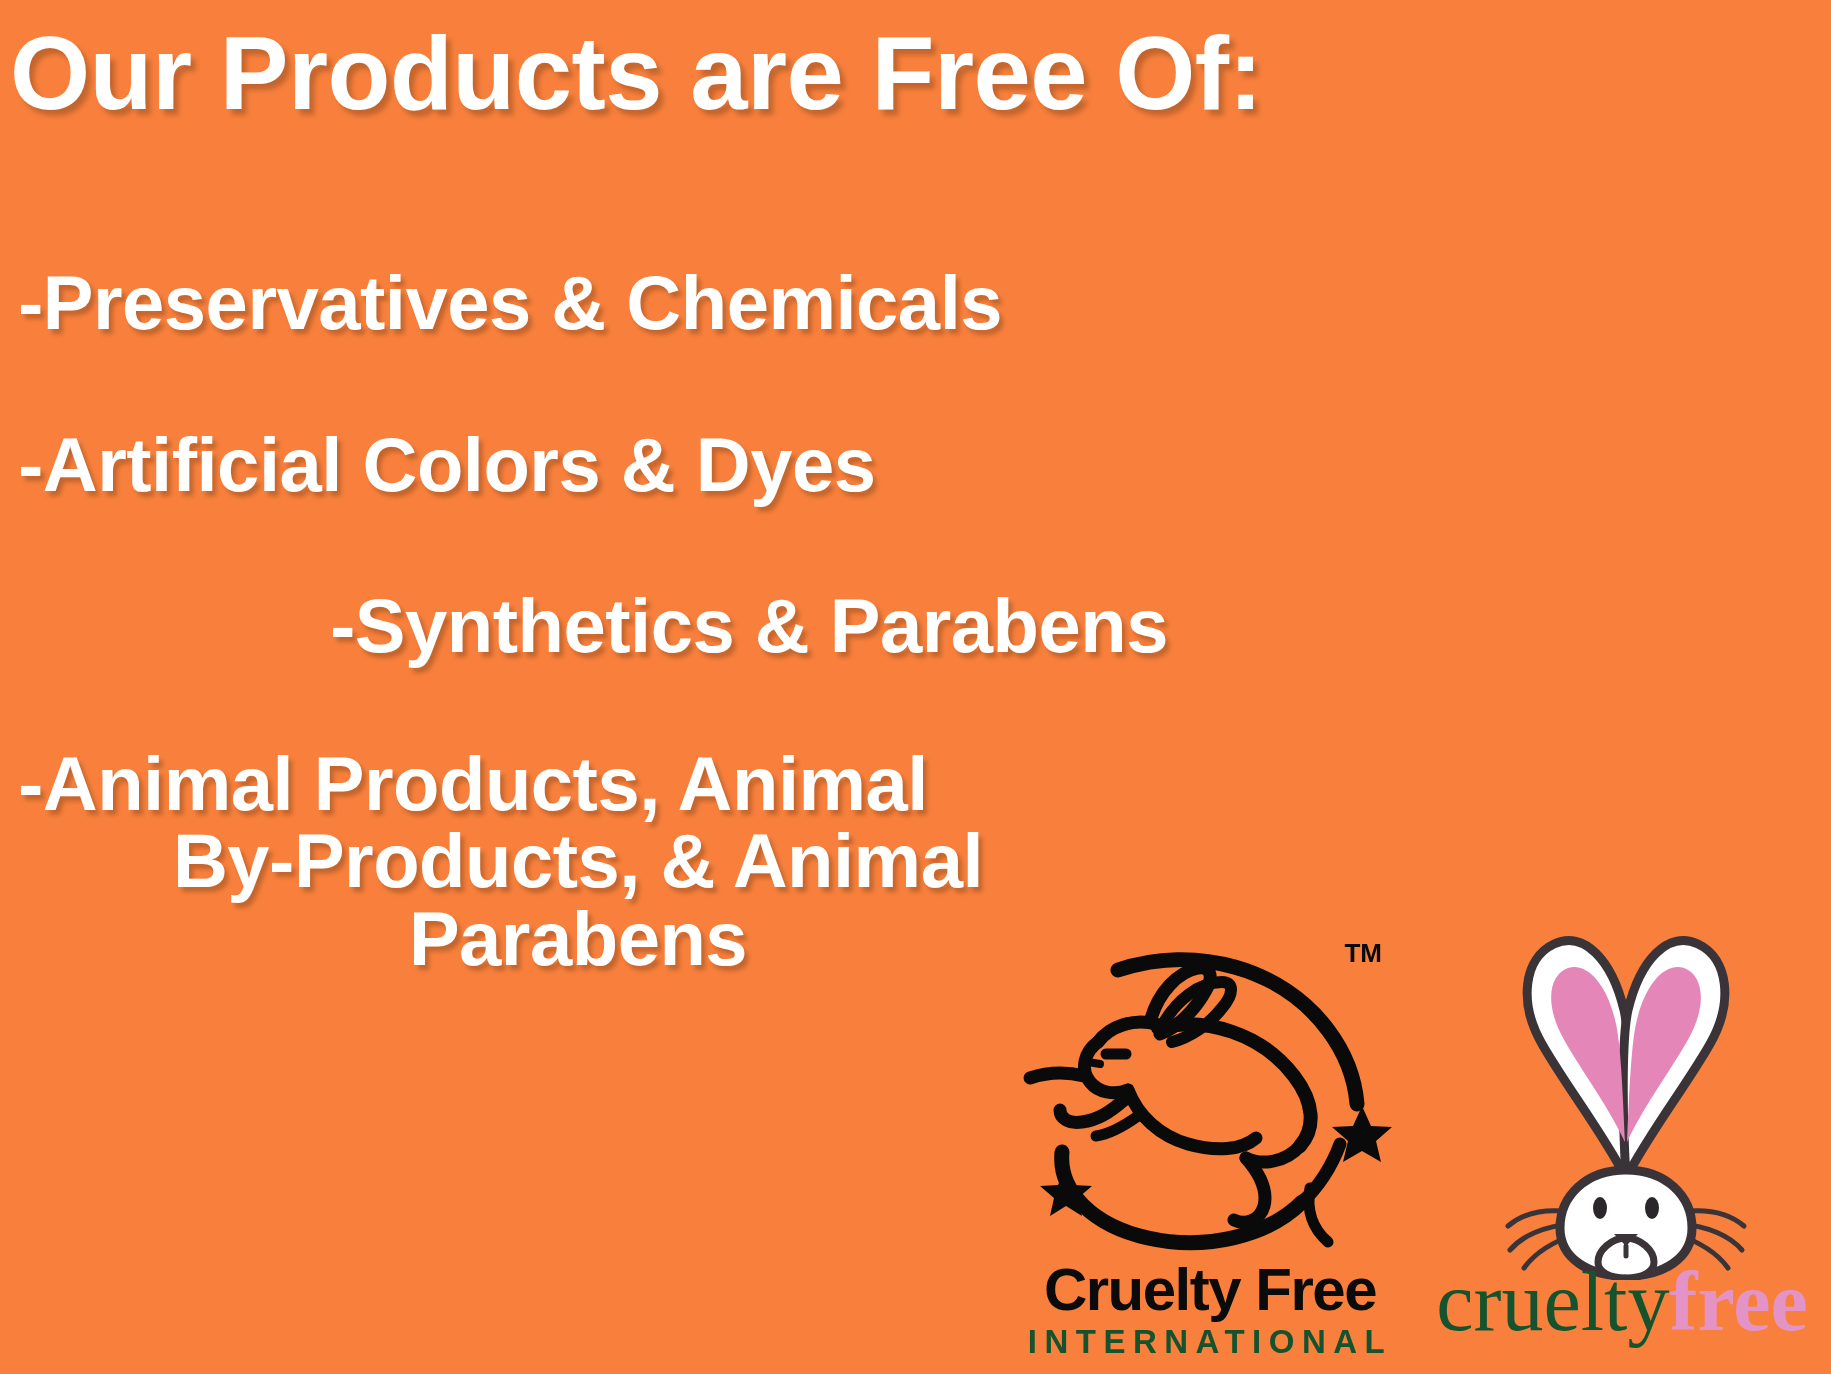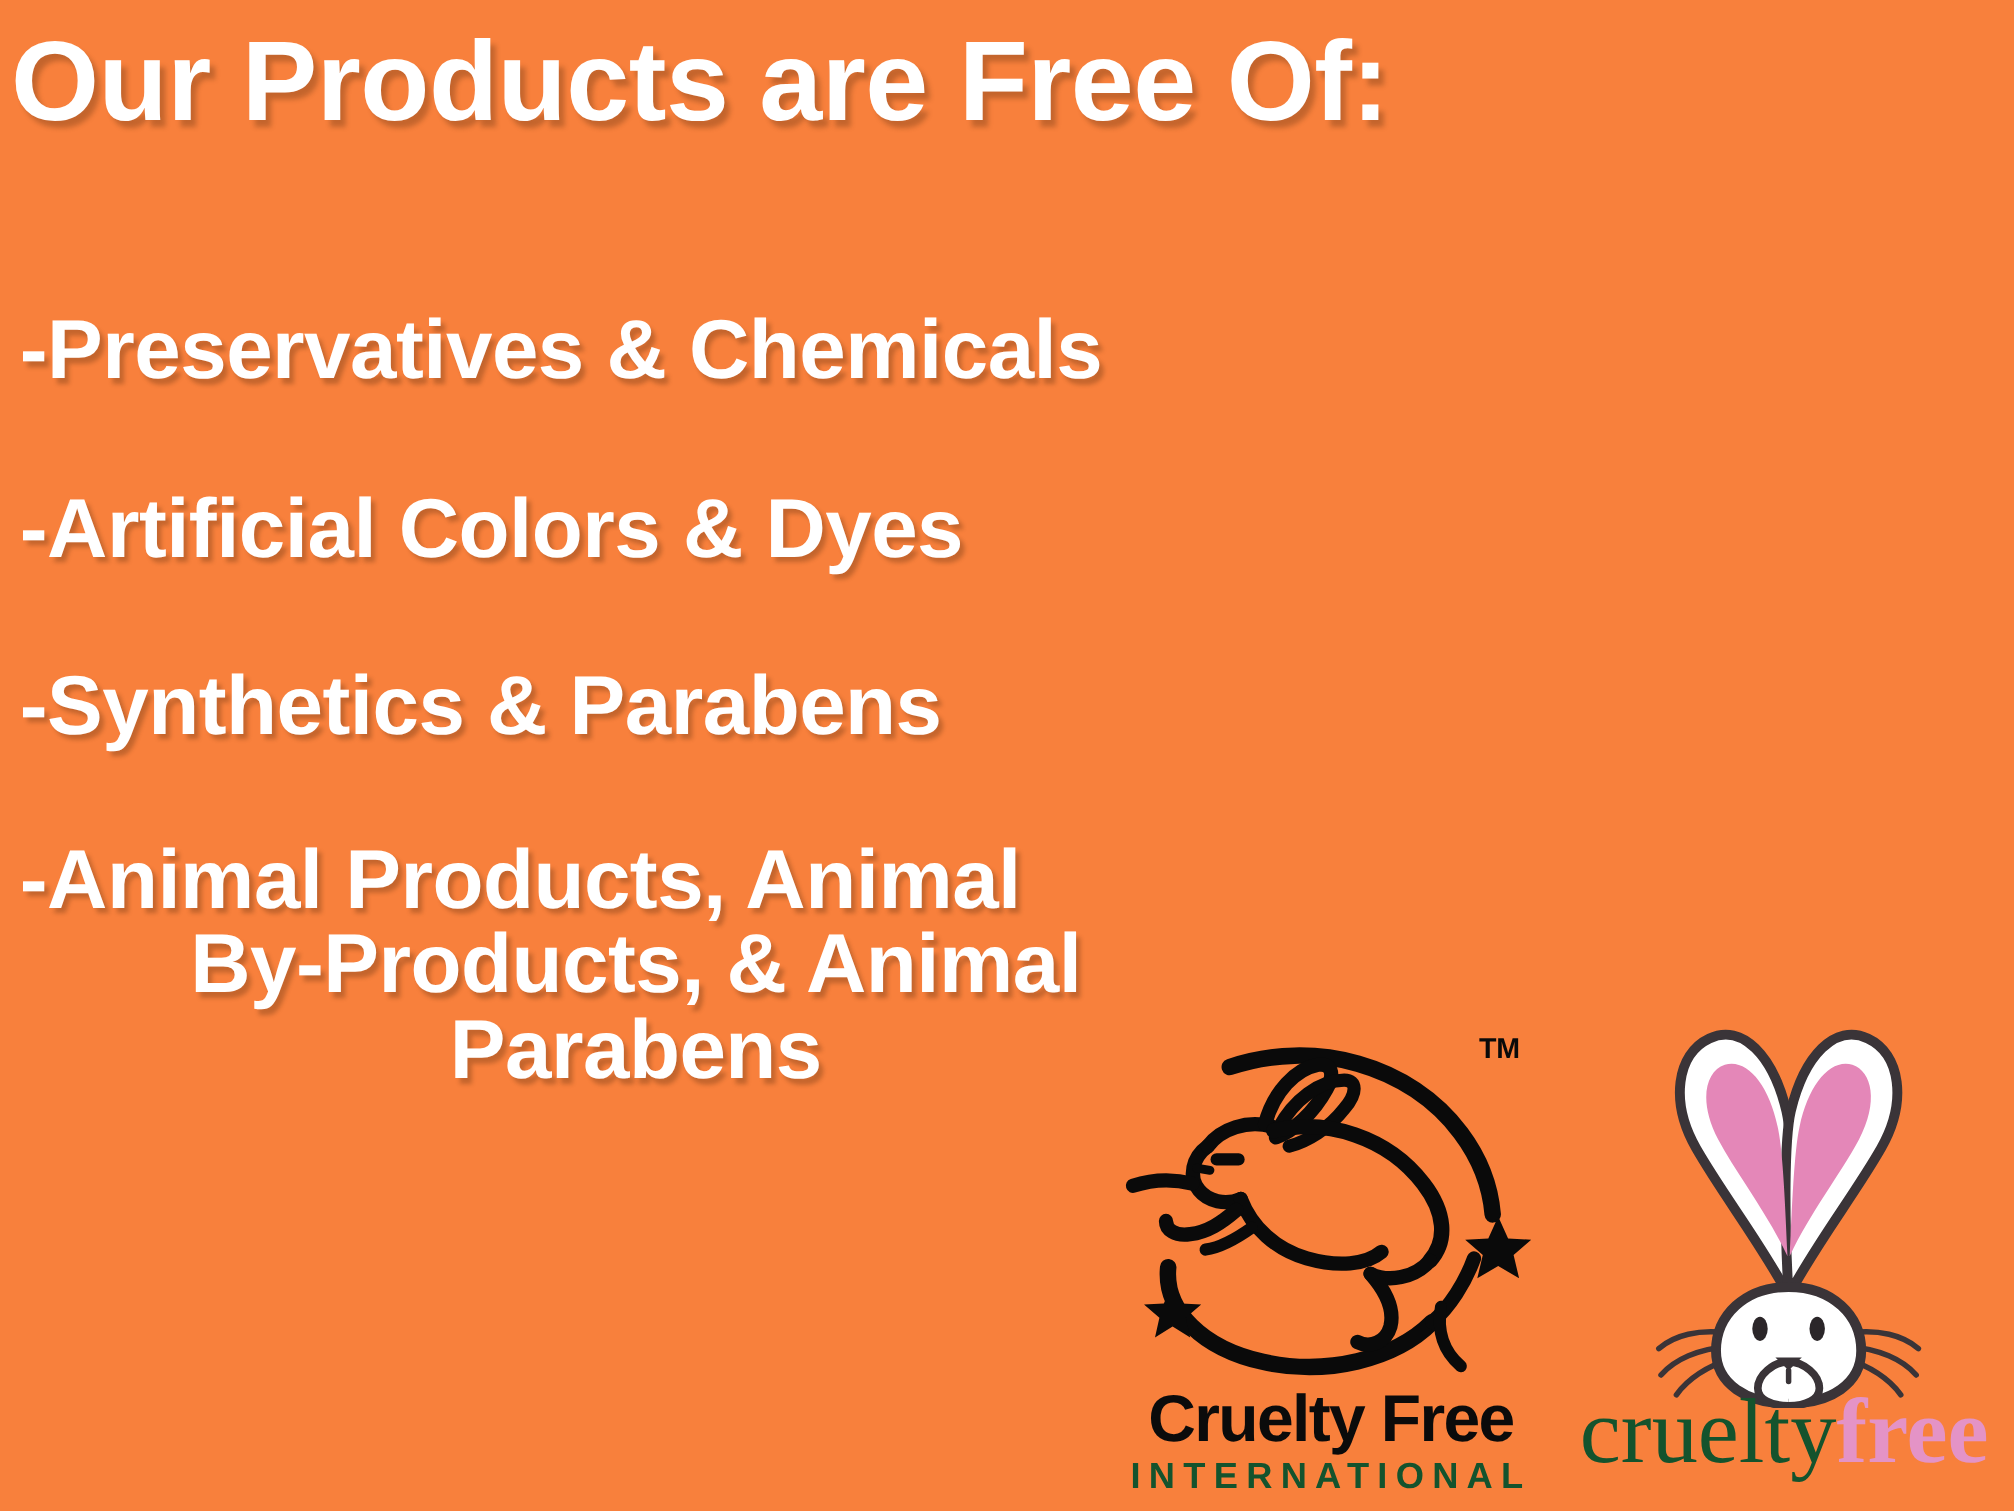--- a/index.html
+++ b/index.html
@@ -31,35 +31,35 @@
     letter-spacing: -0.5px;
     line-height: 1.12;
     white-space: nowrap;
     text-shadow: 5px 6px 5px rgba(90, 45, 15, 0.33);
   }
 
   
   #bullets {
     position: absolute;
     left: 18px;
-    top: 280px;
+    top: 264px;
     width: 1150px;
   }
   .bullet {
     color: #FFFFFF;
     font-size: 76px;
     font-weight: bold;
     line-height: 1.02;
     letter-spacing: -0.5px;
     text-shadow: 4px 5px 4px rgba(90, 45, 15, 0.33);
     white-space: nowrap;
   }
   .bullet.b1 { margin-bottom: 84px; }
   .bullet.b2 { margin-bottom: 84px; }
-  .bullet.b3 { margin-bottom: 80px; }
+  .bullet.b3 { margin-bottom: 80px; text-align: right; }
   .bullet.b4 { white-space: normal; }
   .bullet.b4 .ln {
     display: block;
     white-space: nowrap;
   }
   .bullet.b4 .ln.l1 { text-align: left; }
   .bullet.b4 .ln.l2 { text-align: center; padding-right: 30px; }
   .bullet.b4 .ln.l3 { text-align: center; padding-right: 30px; }
 
   

